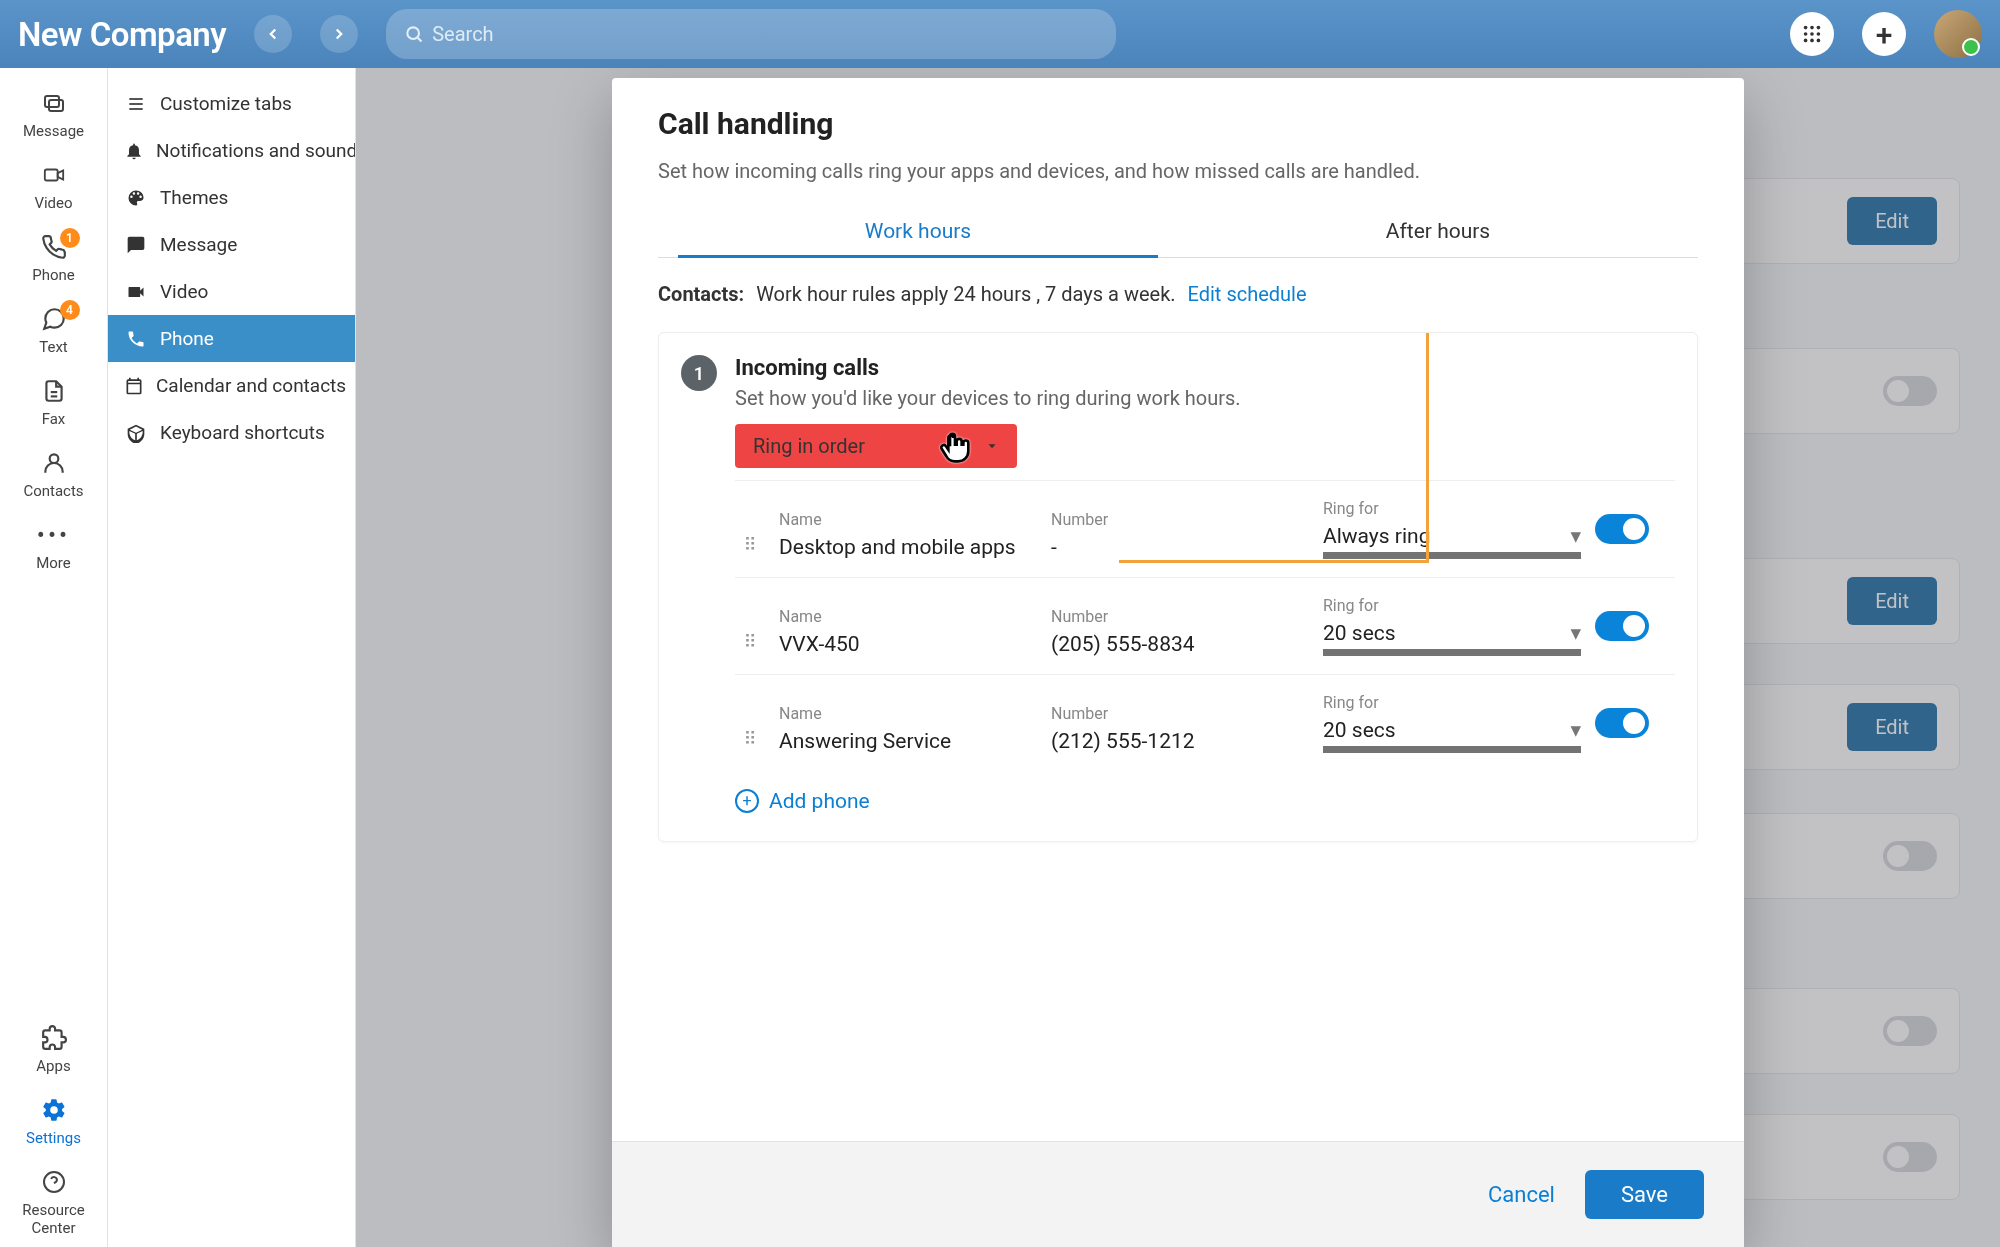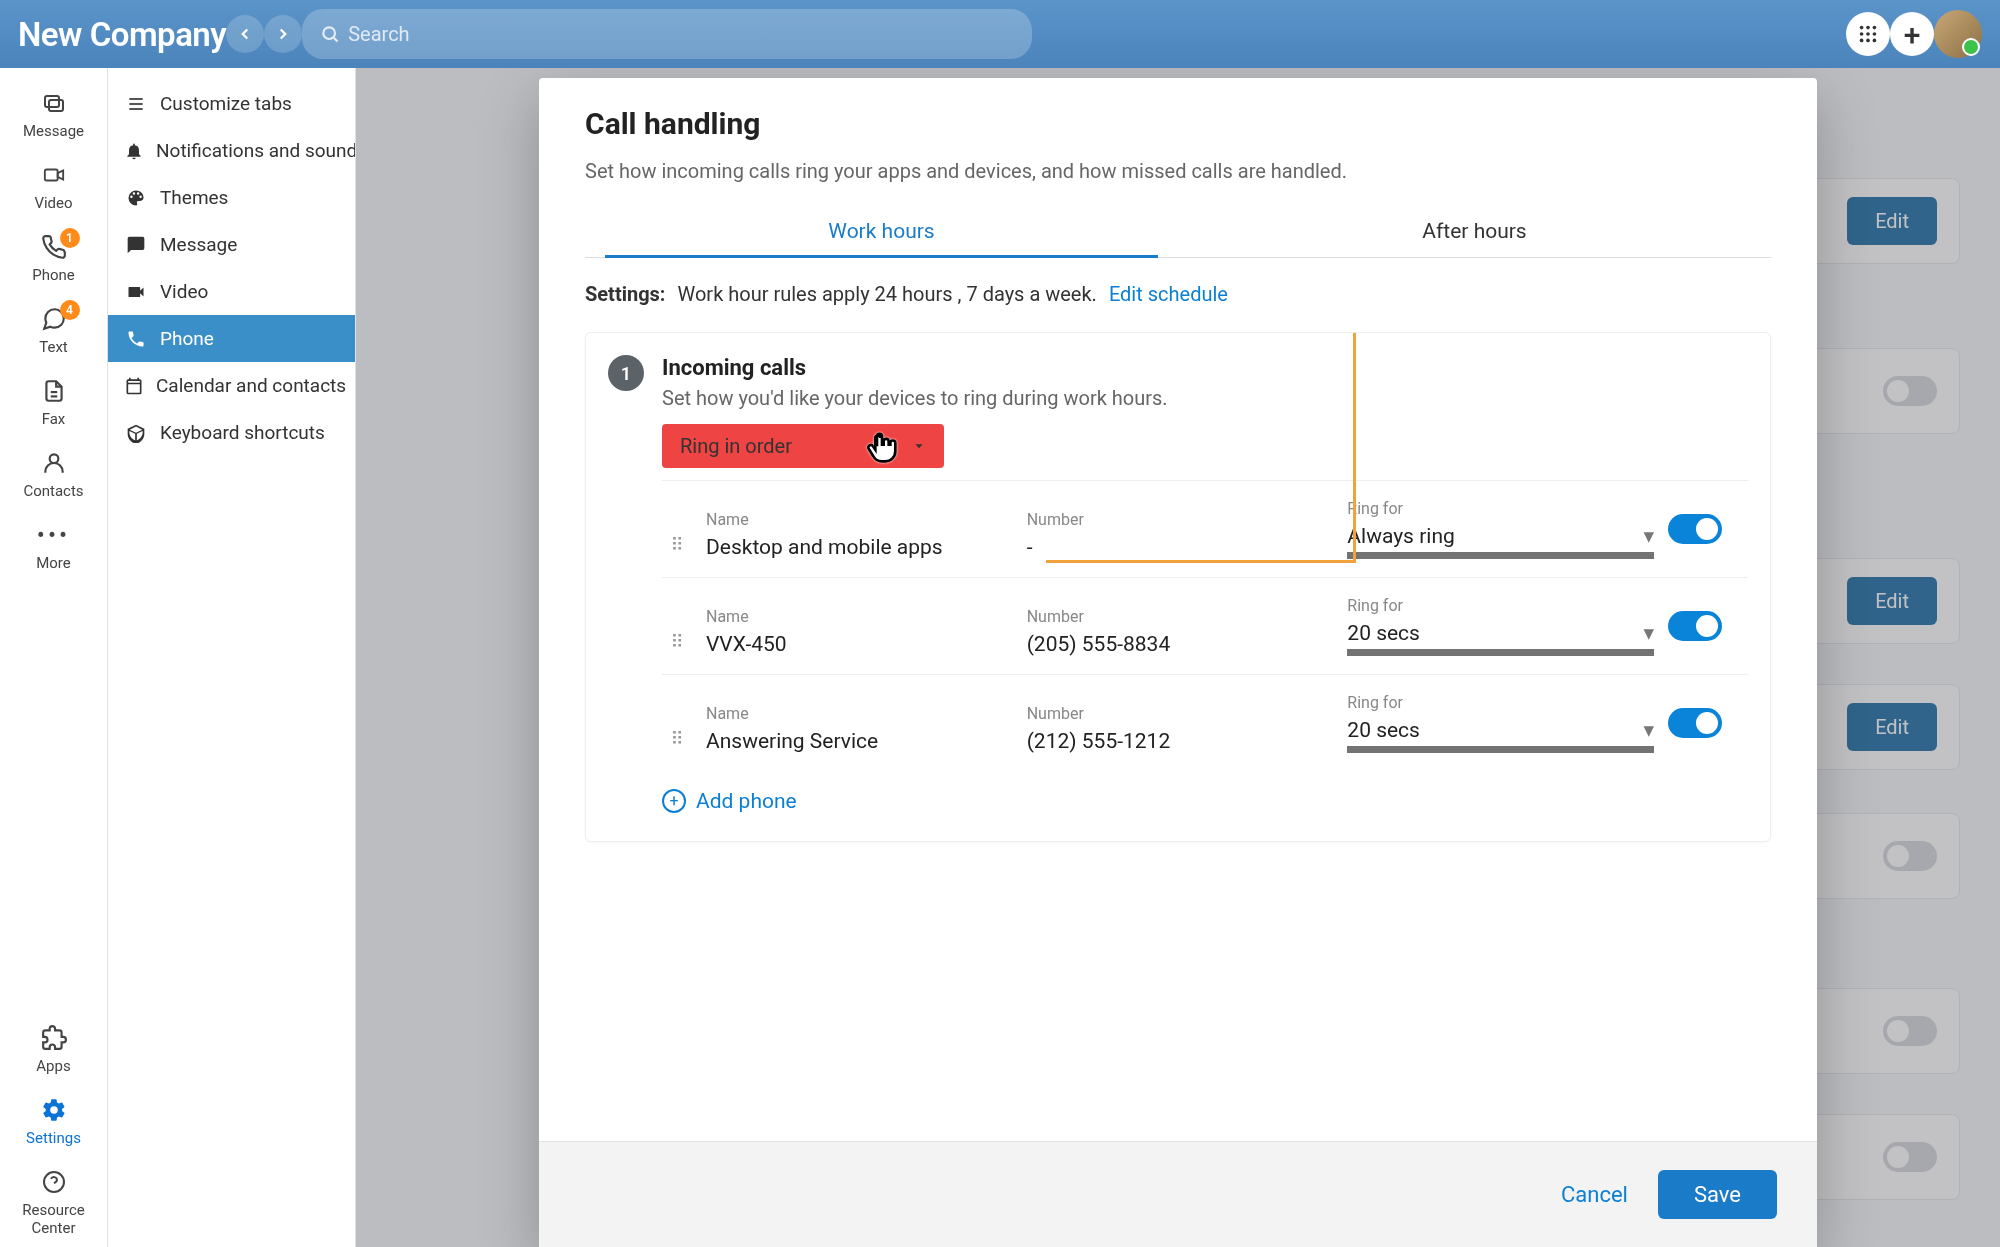--- a/index.html
+++ b/index.html
@@ -6,21 +6,21 @@
 html, body { width: 100%; height: 100%; overflow: hidden; }
 body { background: #f5f5f5; }
 
 
 .topbar {
   height: 68px;
   background: linear-gradient(to bottom, #5b94c9, #4a84bb);
   display: flex;
   align-items: center;
   padding: 0 18px;
-  gap: 0;
+  gap: 28px;
   color: #fff;
 }
 .company-name { font-size: 33px; font-weight: 600; letter-spacing: -0.5px; }
 .nav-arrow {
   width: 38px; height: 38px; border-radius: 50%;
   background: rgba(255,255,255,0.18);
   display: flex; align-items: center; justify-content: center;
   cursor: pointer; color: #fff;
 }
 .search-wrap {
@@ -112,21 +112,21 @@
 }
 
 
 .modal-overlay {
   position: absolute; inset: 0;
   background: rgba(80,80,90,0.35);
   display: flex; justify-content: center;
 }
 .modal {
   margin-top: 10px;
-  width: 1278px; max-width: 92%;
+  width: 1132px; max-width: 92%;
   background: #fff; border-radius: 4px;
   box-shadow: 0 20px 60px rgba(0,0,0,0.25);
   display: flex; flex-direction: column;
   height: calc(100% - 10px);
   position: relative;
 }
 .modal-scroll {
   overflow-y: auto; padding: 28px 46px 20px 46px; flex: 1;
   scrollbar-width: thin; scrollbar-color: #9aa7b2 transparent;
 }
@@ -479,21 +479,21 @@
         <div class="modal-scroll">
           <h1>Call handling</h1>
           <div class="subtitle">Set how incoming calls ring your apps and devices, and how missed calls are handled.</div>
 
           <div class="tabs">
             <div class="tab active">Work hours</div>
             <div class="tab">After hours</div>
           </div>
 
           <div class="schedule-row">
-            <span class="label">Settings:</span>
+            <span class="label">Contacts:</span>
             <span>Work hour rules apply 24 hours , 7 days a week.</span>
             <a>Edit schedule</a>
           </div>
 
           <div class="section" style="position:relative;">
             <div class="highlight-box" style="left:460px; top:0; width:310px; height:230px;"></div>
 
             <div class="section-head">
               <div class="step-badge">1</div>
               <div>

